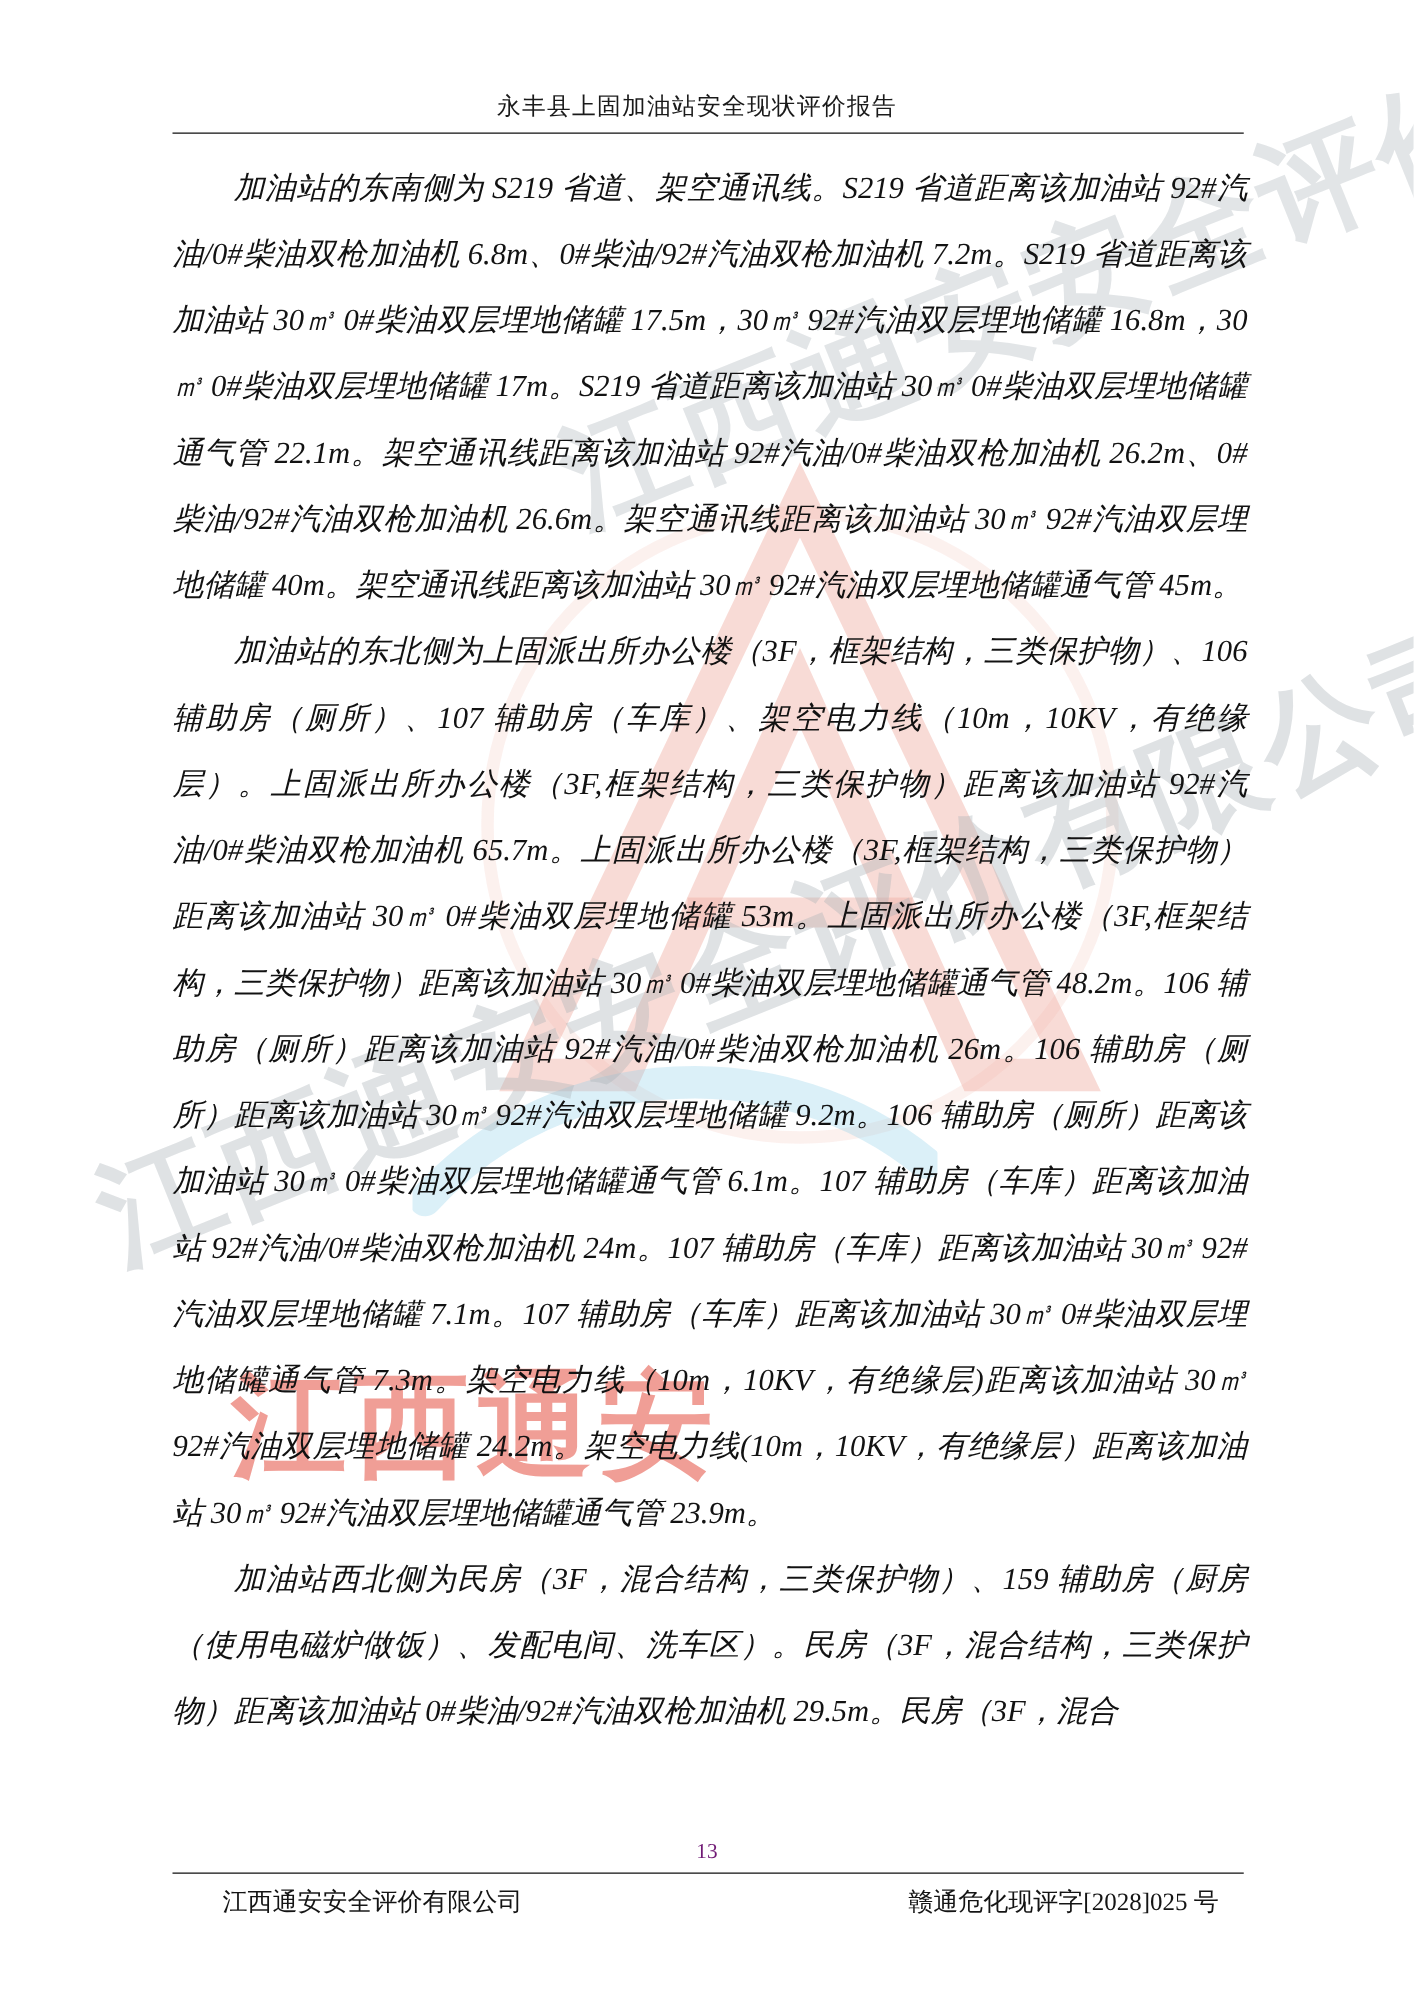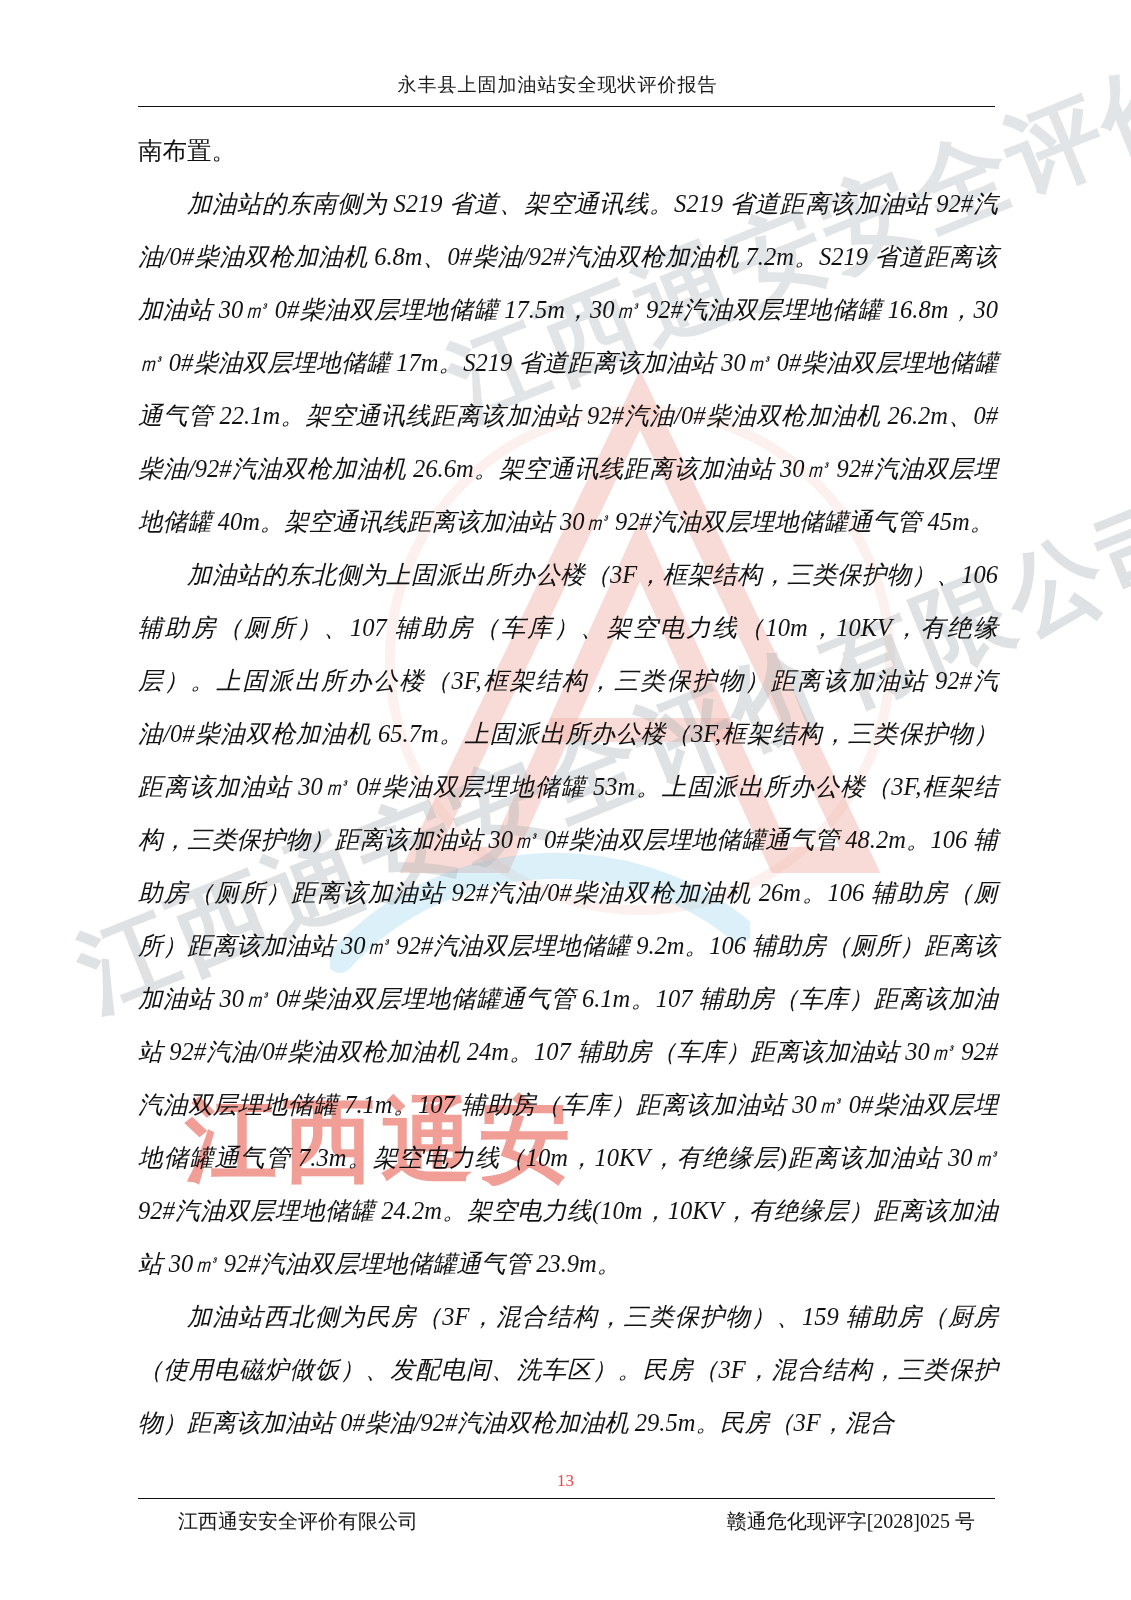--- a/index.html
+++ b/index.html
@@ -126,21 +126,21 @@
     text-indent: 2em;
     font-style: italic;
   }
   .page-number {
     position: absolute;
     left: 0;
     top: 1471px;
     width: 1131px;
     text-align: center;
     font-size: 17px;
-    color: #ef4444;
+    color: #701a75;
   }
   .footer-rule {
     position: absolute;
     left: 138px;
     top: 1498px;
     width: 857px;
     height: 0;
     border-top: 1.2px solid #111;
   }
   .footer {
@@ -176,21 +176,20 @@
   </div>
 
   <div class="content">
 
     <div class="header">
       <span class="header-title">永丰县上固加油站安全现状评价报告</span>
     </div>
     <div class="header-rule"></div>
 
     <div class="body-text">
-      <p>南布置。</p>
       <p class="indent">加油站的东南侧为 S219 省道、架空通讯线。S219 省道距离该加油站 92#汽油/0#柴油双枪加油机 6.8m、0#柴油/92#汽油双枪加油机 7.2m。S219 省道距离该加油站 30㎥ 0#柴油双层埋地储罐 17.5m，30㎥ 92#汽油双层埋地储罐 16.8m，30㎥ 0#柴油双层埋地储罐 17m。S219 省道距离该加油站 30㎥ 0#柴油双层埋地储罐通气管 22.1m。架空通讯线距离该加油站 92#汽油/0#柴油双枪加油机 26.2m、0#柴油/92#汽油双枪加油机 26.6m。架空通讯线距离该加油站 30㎥ 92#汽油双层埋地储罐 40m。架空通讯线距离该加油站 30㎥ 92#汽油双层埋地储罐通气管 45m。</p>
       <p class="indent">加油站的东北侧为上固派出所办公楼（3F，框架结构，三类保护物）、106 辅助房（厕所）、107 辅助房（车库）、架空电力线（10m，10KV，有绝缘层）。上固派出所办公楼（3F,框架结构，三类保护物）距离该加油站 92#汽油/0#柴油双枪加油机 65.7m。上固派出所办公楼（3F,框架结构，三类保护物）距离该加油站 30㎥ 0#柴油双层埋地储罐 53m。上固派出所办公楼（3F,框架结构，三类保护物）距离该加油站 30㎥ 0#柴油双层埋地储罐通气管 48.2m。106 辅助房（厕所）距离该加油站 92#汽油/0#柴油双枪加油机 26m。106 辅助房（厕所）距离该加油站 30㎥ 92#汽油双层埋地储罐 9.2m。106 辅助房（厕所）距离该加油站 30㎥ 0#柴油双层埋地储罐通气管 6.1m。107 辅助房（车库）距离该加油站 92#汽油/0#柴油双枪加油机 24m。107 辅助房（车库）距离该加油站 30㎥ 92#汽油双层埋地储罐 7.1m。107 辅助房（车库）距离该加油站 30㎥ 0#柴油双层埋地储罐通气管 7.3m。架空电力线（10m，10KV，有绝缘层)距离该加油站 30㎥ 92#汽油双层埋地储罐 24.2m。架空电力线(10m，10KV，有绝缘层）距离该加油站 30㎥ 92#汽油双层埋地储罐通气管 23.9m。</p>
       <p class="indent">加油站西北侧为民房（3F，混合结构，三类保护物）、159 辅助房（厨房（使用电磁炉做饭）、发配电间、洗车区）。民房（3F，混合结构，三类保护物）距离该加油站 0#柴油/92#汽油双枪加油机 29.5m。民房（3F，混合</p>
     </div>
 
     <div class="page-number">13</div>
     <div class="footer-rule"></div>
     <div class="footer">
       <span class="footer-left">江西通安安全评价有限公司</span>
       <span class="footer-right">赣通危化现评字[2028]025 号</span>

